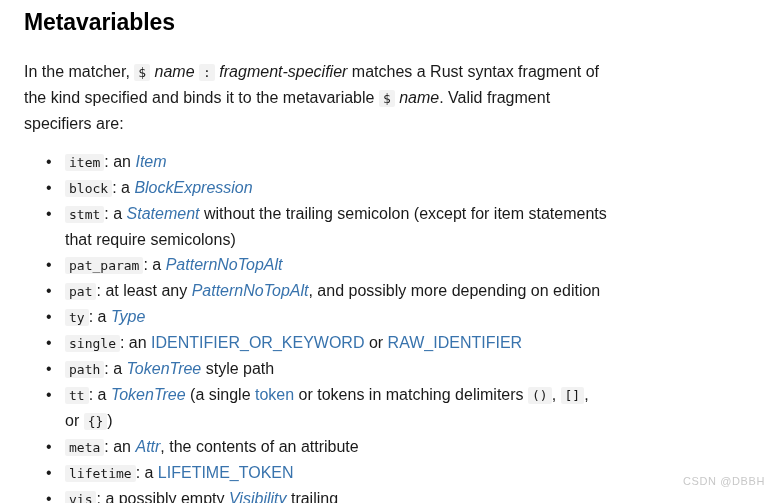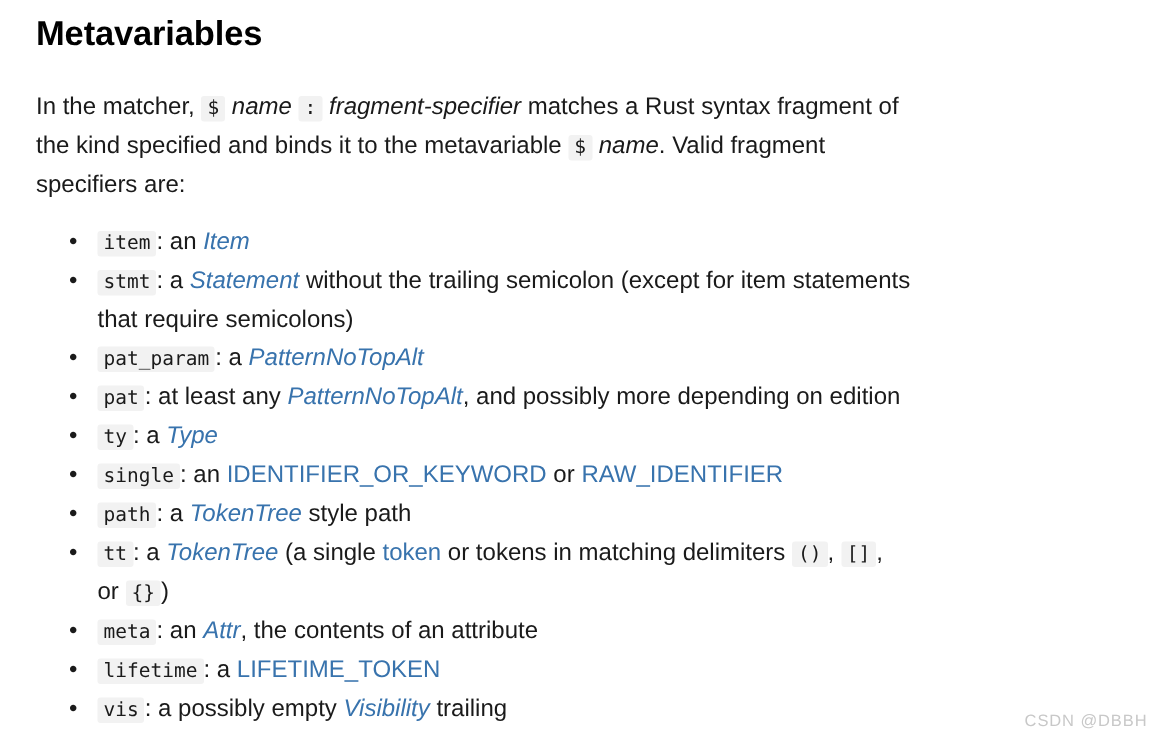--- a/index.html
+++ b/index.html
@@ -97,20 +97,21 @@
 <div class="page">
 
   <h1 class="page-title">Metavariables</h1>
 
   <p class="intro"><span>In the matcher, </span><code class="code">$</code><span class="sp"> </span><em>name</em><span class="sp"> </span><code class="code">:</code><span class="sp"> </span><em>fragment-specifier</em><span> matches a Rust syntax fragment of the kind specified and binds it to the metavariable </span><code class="code">$</code><span class="sp"> </span><em>name</em><span>. Valid fragment specifiers are:</span></p>
 
   <ul class="frag-list">
 
     <li><code class="code">item</code><span>: an </span><a class="lnk it" href="#">Item</a><span></span></li>
 
+    <li><code class="code">block</code><span>: a </span><a class="lnk it" href="#">BlockExpression</a><span></span></li>
 
     <li><code class="code">stmt</code><span>: a </span><a class="lnk it" href="#">Statement</a><span> without the trailing semicolon (except for item statements that require semicolons)</span></li>
 
     <li><code class="code">pat_param</code><span>: a </span><a class="lnk it" href="#">PatternNoTopAlt</a><span></span></li>
 
     <li><code class="code">pat</code><span>: at least any </span><a class="lnk it" href="#">PatternNoTopAlt</a><span>, and possibly more depending on edition</span></li>
 
 
     <li><code class="code">ty</code><span>: a </span><a class="lnk it" href="#">Type</a><span></span></li>
 

